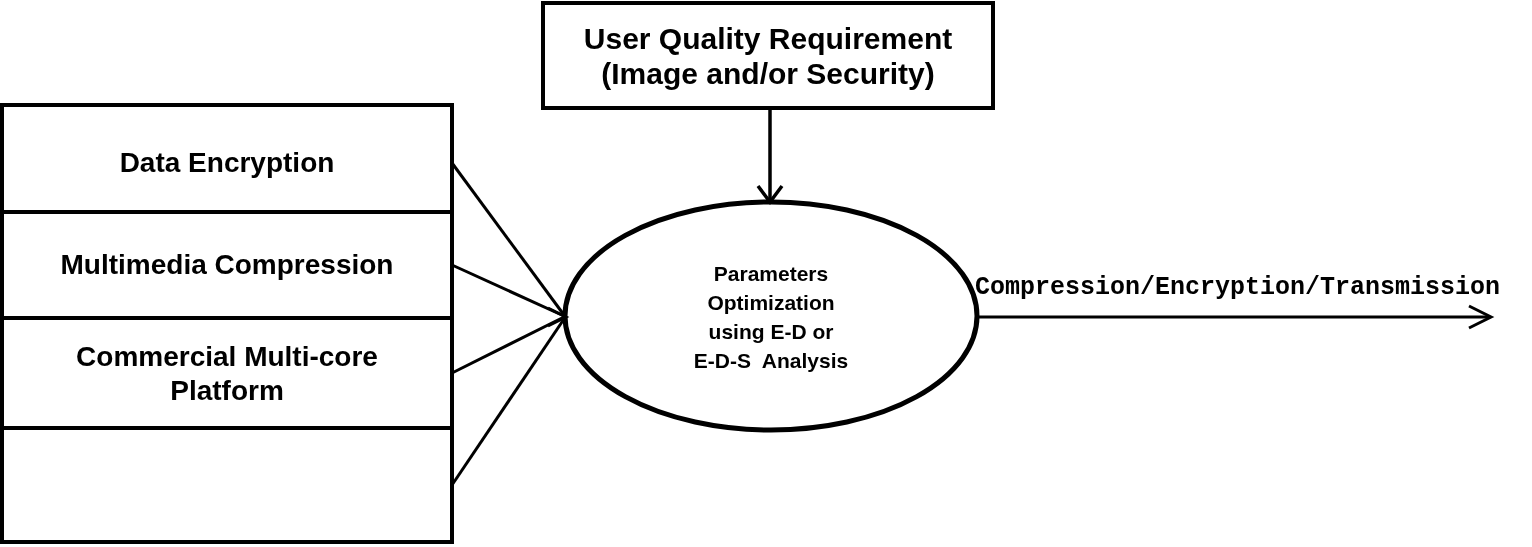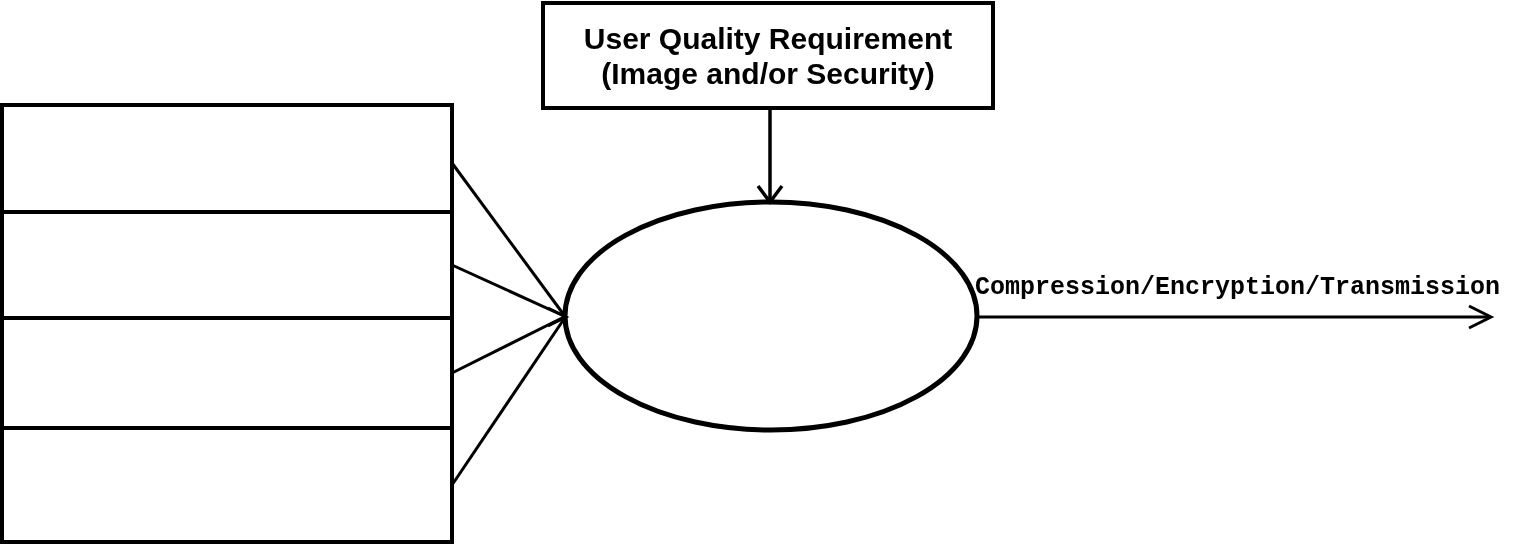--- a/index.html
+++ b/index.html
@@ -94,20 +94,28 @@
     <line x1="770" y1="108" x2="770" y2="199" stroke="#000" stroke-width="3.5"></line>
     <polyline points="758,186 770,202 782,186" fill="none" stroke="#000" stroke-width="3.5"></polyline>
 
     <line x1="977" y1="317" x2="1489" y2="317" stroke="#000" stroke-width="3"></line>
     <polyline points="1469,306 1491,317 1469,328" fill="none" stroke="#000" stroke-width="3"></polyline>
   </svg>
 
   <div class="label top-box-label">User Quality Requirement
 (Image and/or Security)</div>
 
+  <div class="label input-label" style="top:163px">Data Encryption</div>
+
+  <div class="label input-label" style="top:265px">Multimedia Compression</div>
+
+  <div class="label input-label" style="top:374px">Commercial Multi-core
+Platform</div>
 
 
-
-
+  <div class="label center-label ellipse-label">Parameters
+Optimization
+using E-D or
+E-D-S  Analysis</div>
 
   <div class="label center-label output-arrow-label">Compression/Encryption/Transmission</div>
 
 </div>
 
 </body></html>

